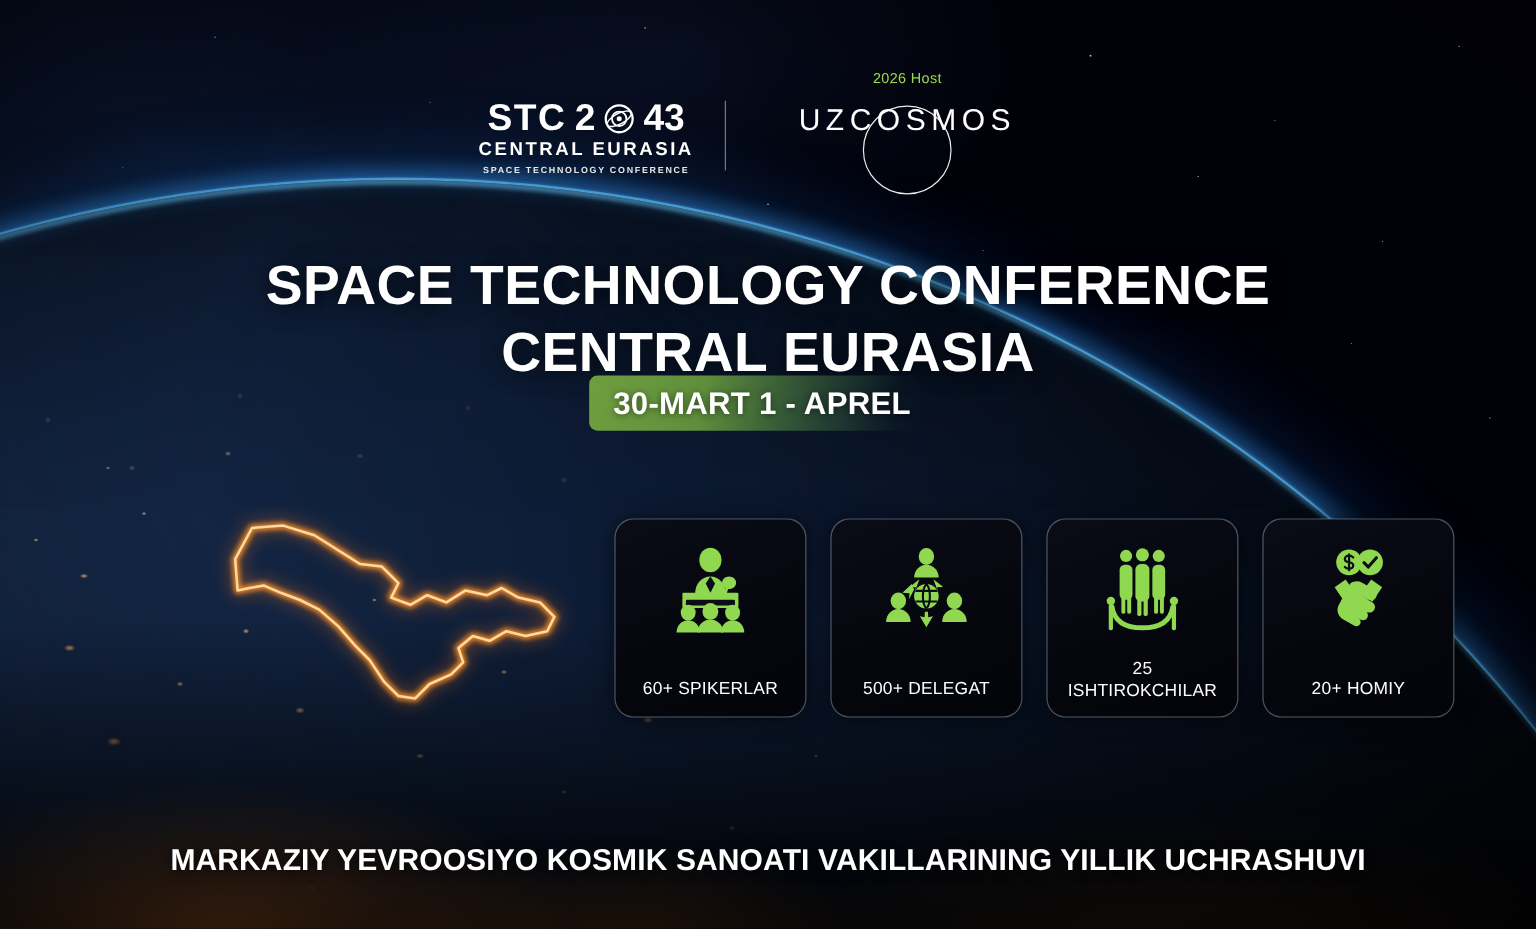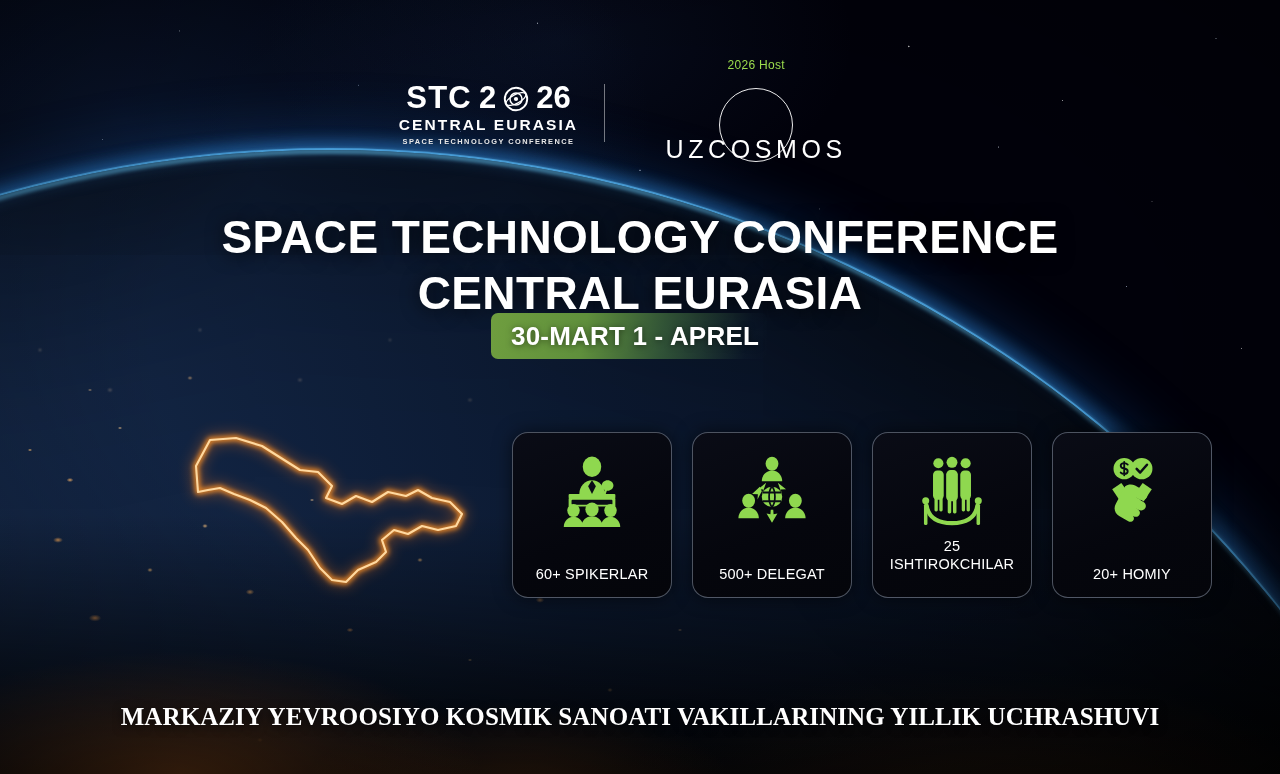--- a/index.html
+++ b/index.html
@@ -178,21 +178,21 @@
   }
   .logo-uz{
     position:relative;display:flex;flex-direction:column;align-items:center;
     padding-left:26px;
     gap:12px;
   }
   .host-tag{
     color:#9bdb4d;font-size:12px;font-weight:400;letter-spacing:.3px;
     margin-bottom:2px;
   }
-  .uz-wrap{position:relative;display:flex;align-items:flex-end;justify-content:center;
+  .uz-wrap{position:relative;display:flex;align-items:flex-start;justify-content:center;
     width:250px;height:78px;}
   .uz-ring{
     position:absolute;left:50%;top:50%;transform:translate(-50%,-50%);
     width:72px;height:72px;border-radius:50%;
     border:1.6px solid rgba(255,255,255,.92);
   }
   .uz-text{
     position:relative;color:#fff;font-size:25px;font-weight:400;
     letter-spacing:4.6px;white-space:nowrap;
   }
@@ -239,29 +239,28 @@
   .card .ico{
     width:78px;height:74px;display:flex;align-items:center;justify-content:center;
   }
   .card .ico svg{width:100%;height:100%;}
   .card .cap{
     position:absolute;left:0;right:0;bottom:14px;
     text-align:center;color:#fff;
     font-size:14.5px;font-weight:500;letter-spacing:.2px;line-height:1.25;
     padding:0 6px;box-sizing:border-box;
   }
-  .card.two-line .cap{bottom:24px;margin-top:46px;}
+  .card.two-line .cap{bottom:12px;margin-top:46px;}
 
   
   .tagline{
     position:absolute;left:0;right:0;top:703px;
     text-align:center;color:#fff;
     font-size:25px;font-weight:600;letter-spacing:.1px;
     text-shadow:0 2px 10px rgba(0,0,0,.8);
-    font-family:Liberation Serif, serif;
   }
 </style>
 </head>
 <body>
 
 <div id="poster">
 
   <div class="layer stars"></div>
   <div class="layer nebula"></div>
   <div class="earth"></div>
@@ -290,21 +289,21 @@
         <span>STC</span>
         <span class="stc-2">2</span>
         <span class="planet-o">
           <svg viewBox="0 0 26 26" aria-hidden="true">
             <circle cx="13" cy="13" r="11.2" fill="none" stroke="#ffffff" stroke-width="1.9"></circle>
             <circle cx="13" cy="13" r="6" fill="none" stroke="#ffffff" stroke-width="1.5"></circle>
             <ellipse cx="13" cy="13" rx="11" ry="4.4" fill="none" stroke="#ffffff" stroke-width="1.2" transform="rotate(-28 13 13)"></ellipse>
             <circle cx="13" cy="13" r="2.1" fill="#ffffff"></circle>
           </svg>
         </span>
-        <span class="stc-2">26</span>
+        <span class="stc-2">43</span>
       </div>
       <div class="stc-sub">CENTRAL EURASIA</div>
       <div class="stc-sub2">SPACE TECHNOLOGY CONFERENCE</div>
     </div>
 
     <div class="divider"></div>
 
     <div class="logo-uz">
       <div class="host-tag">2026 Host</div>
       <div class="uz-wrap">

